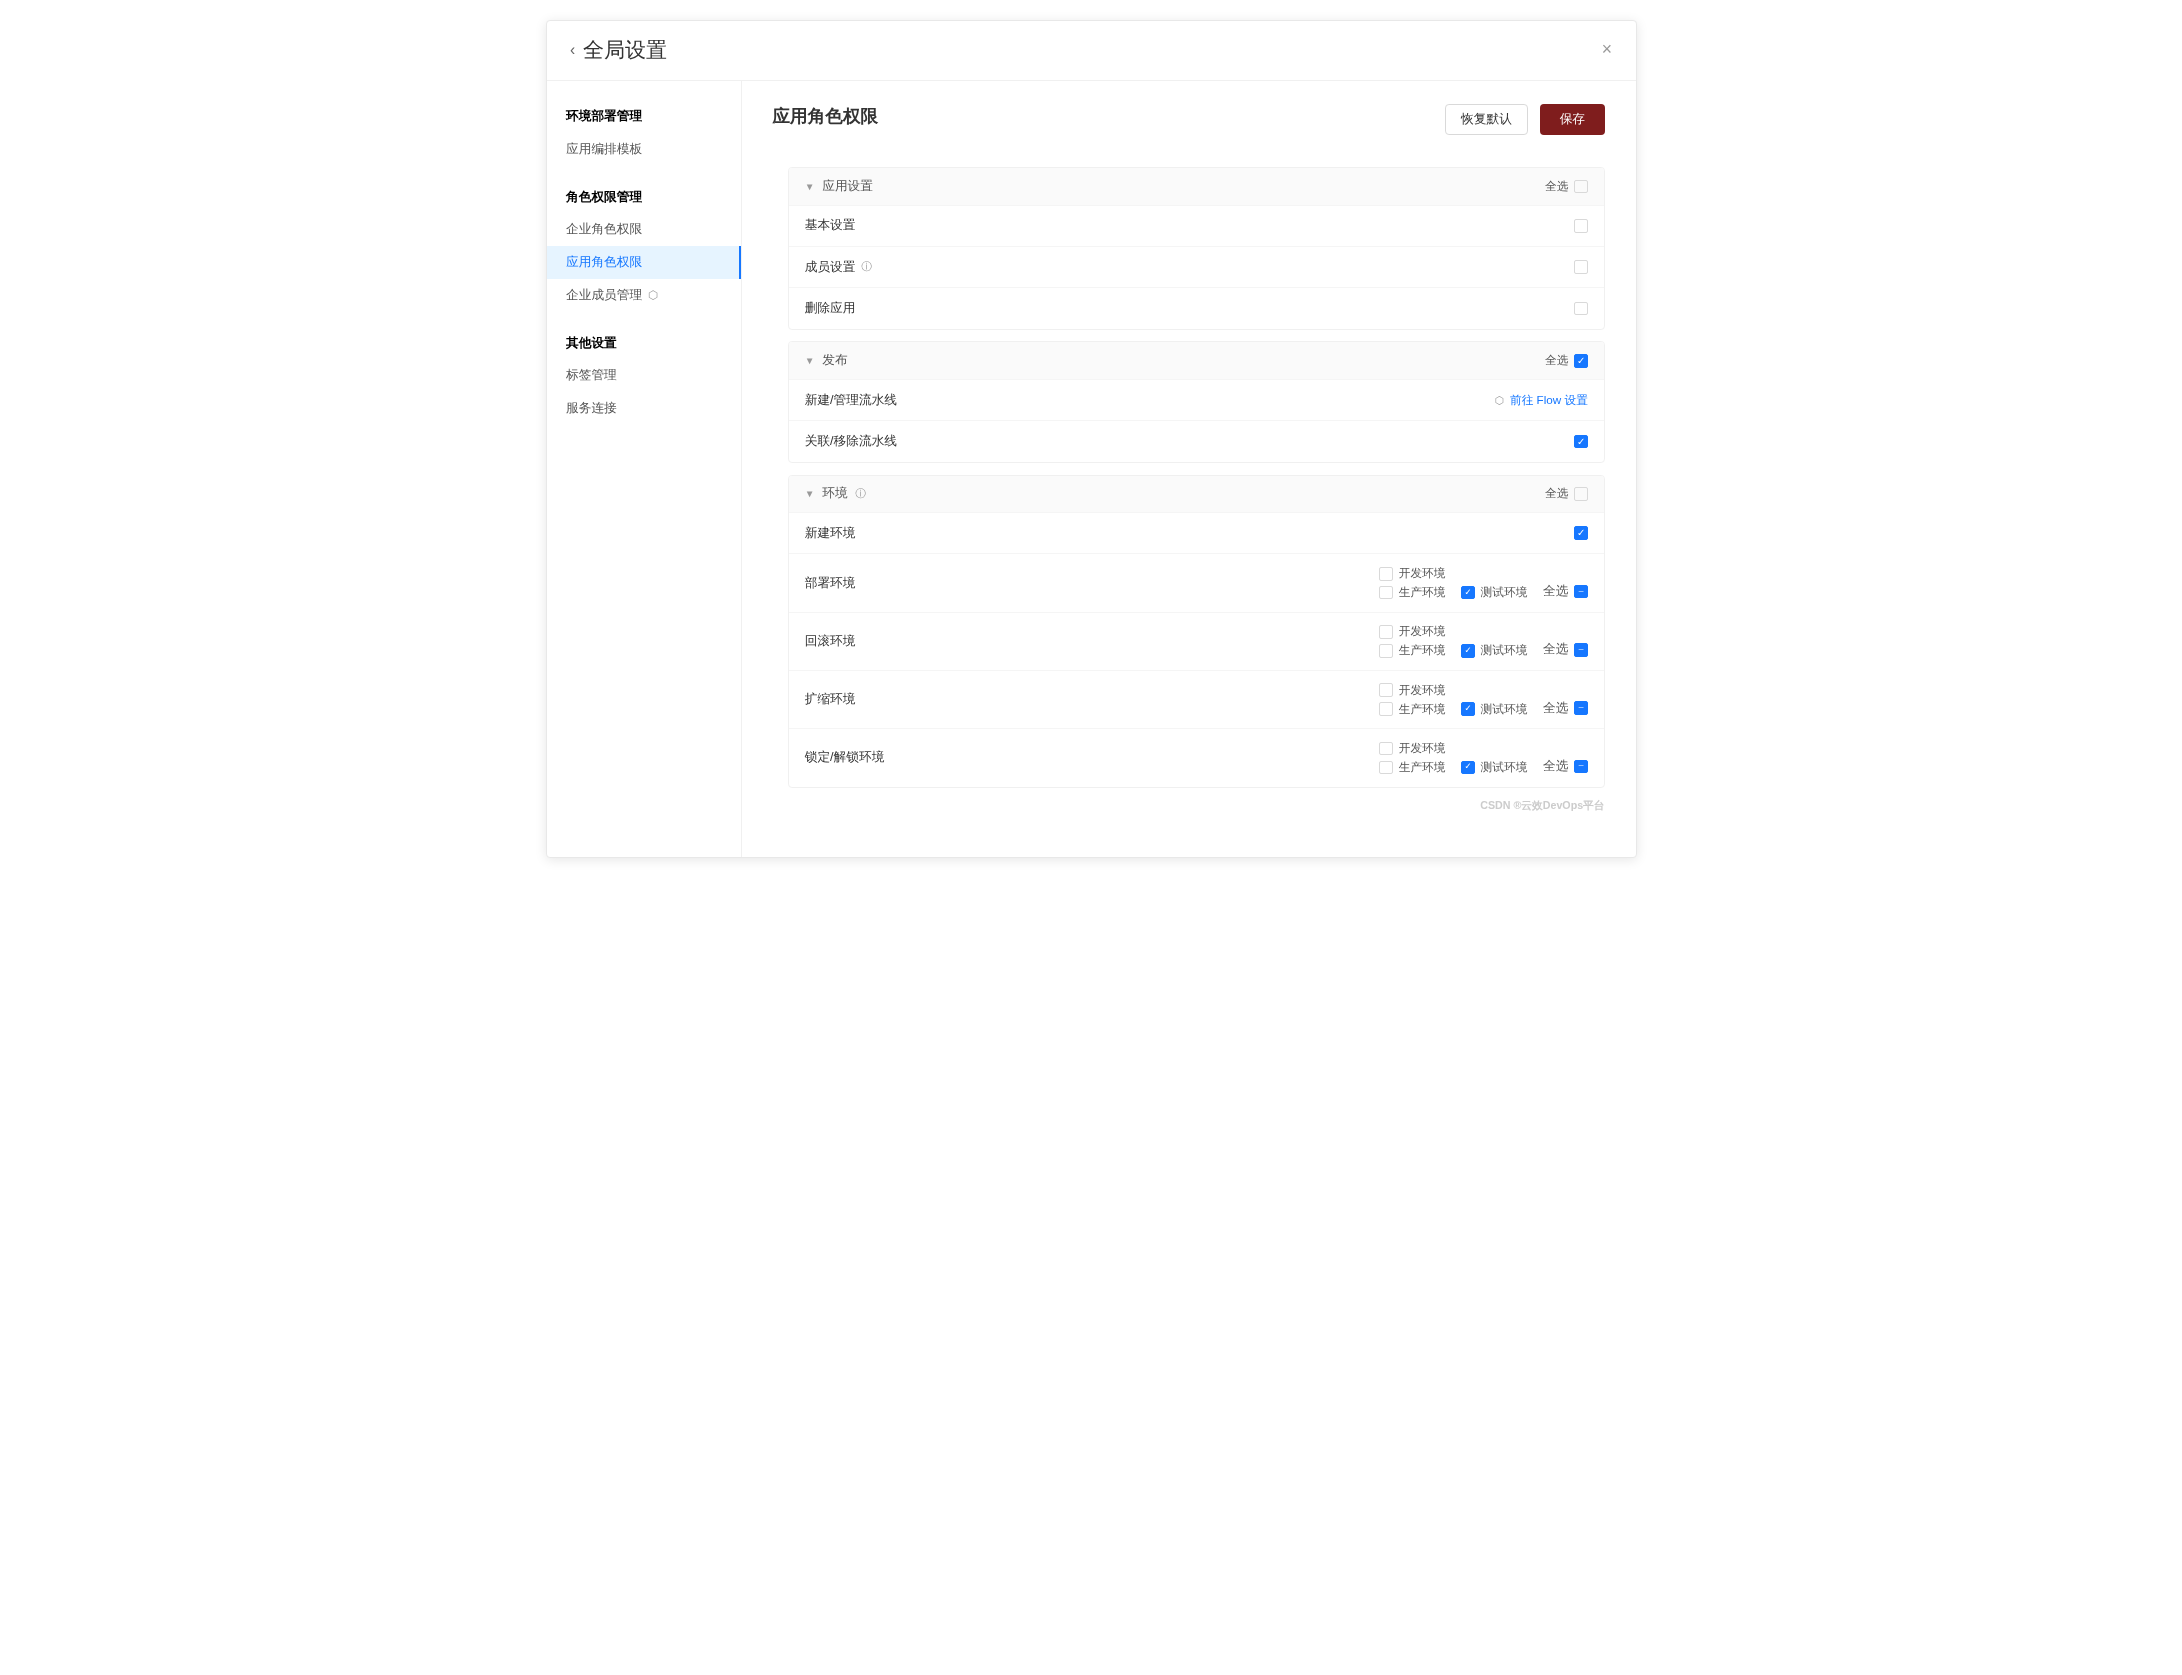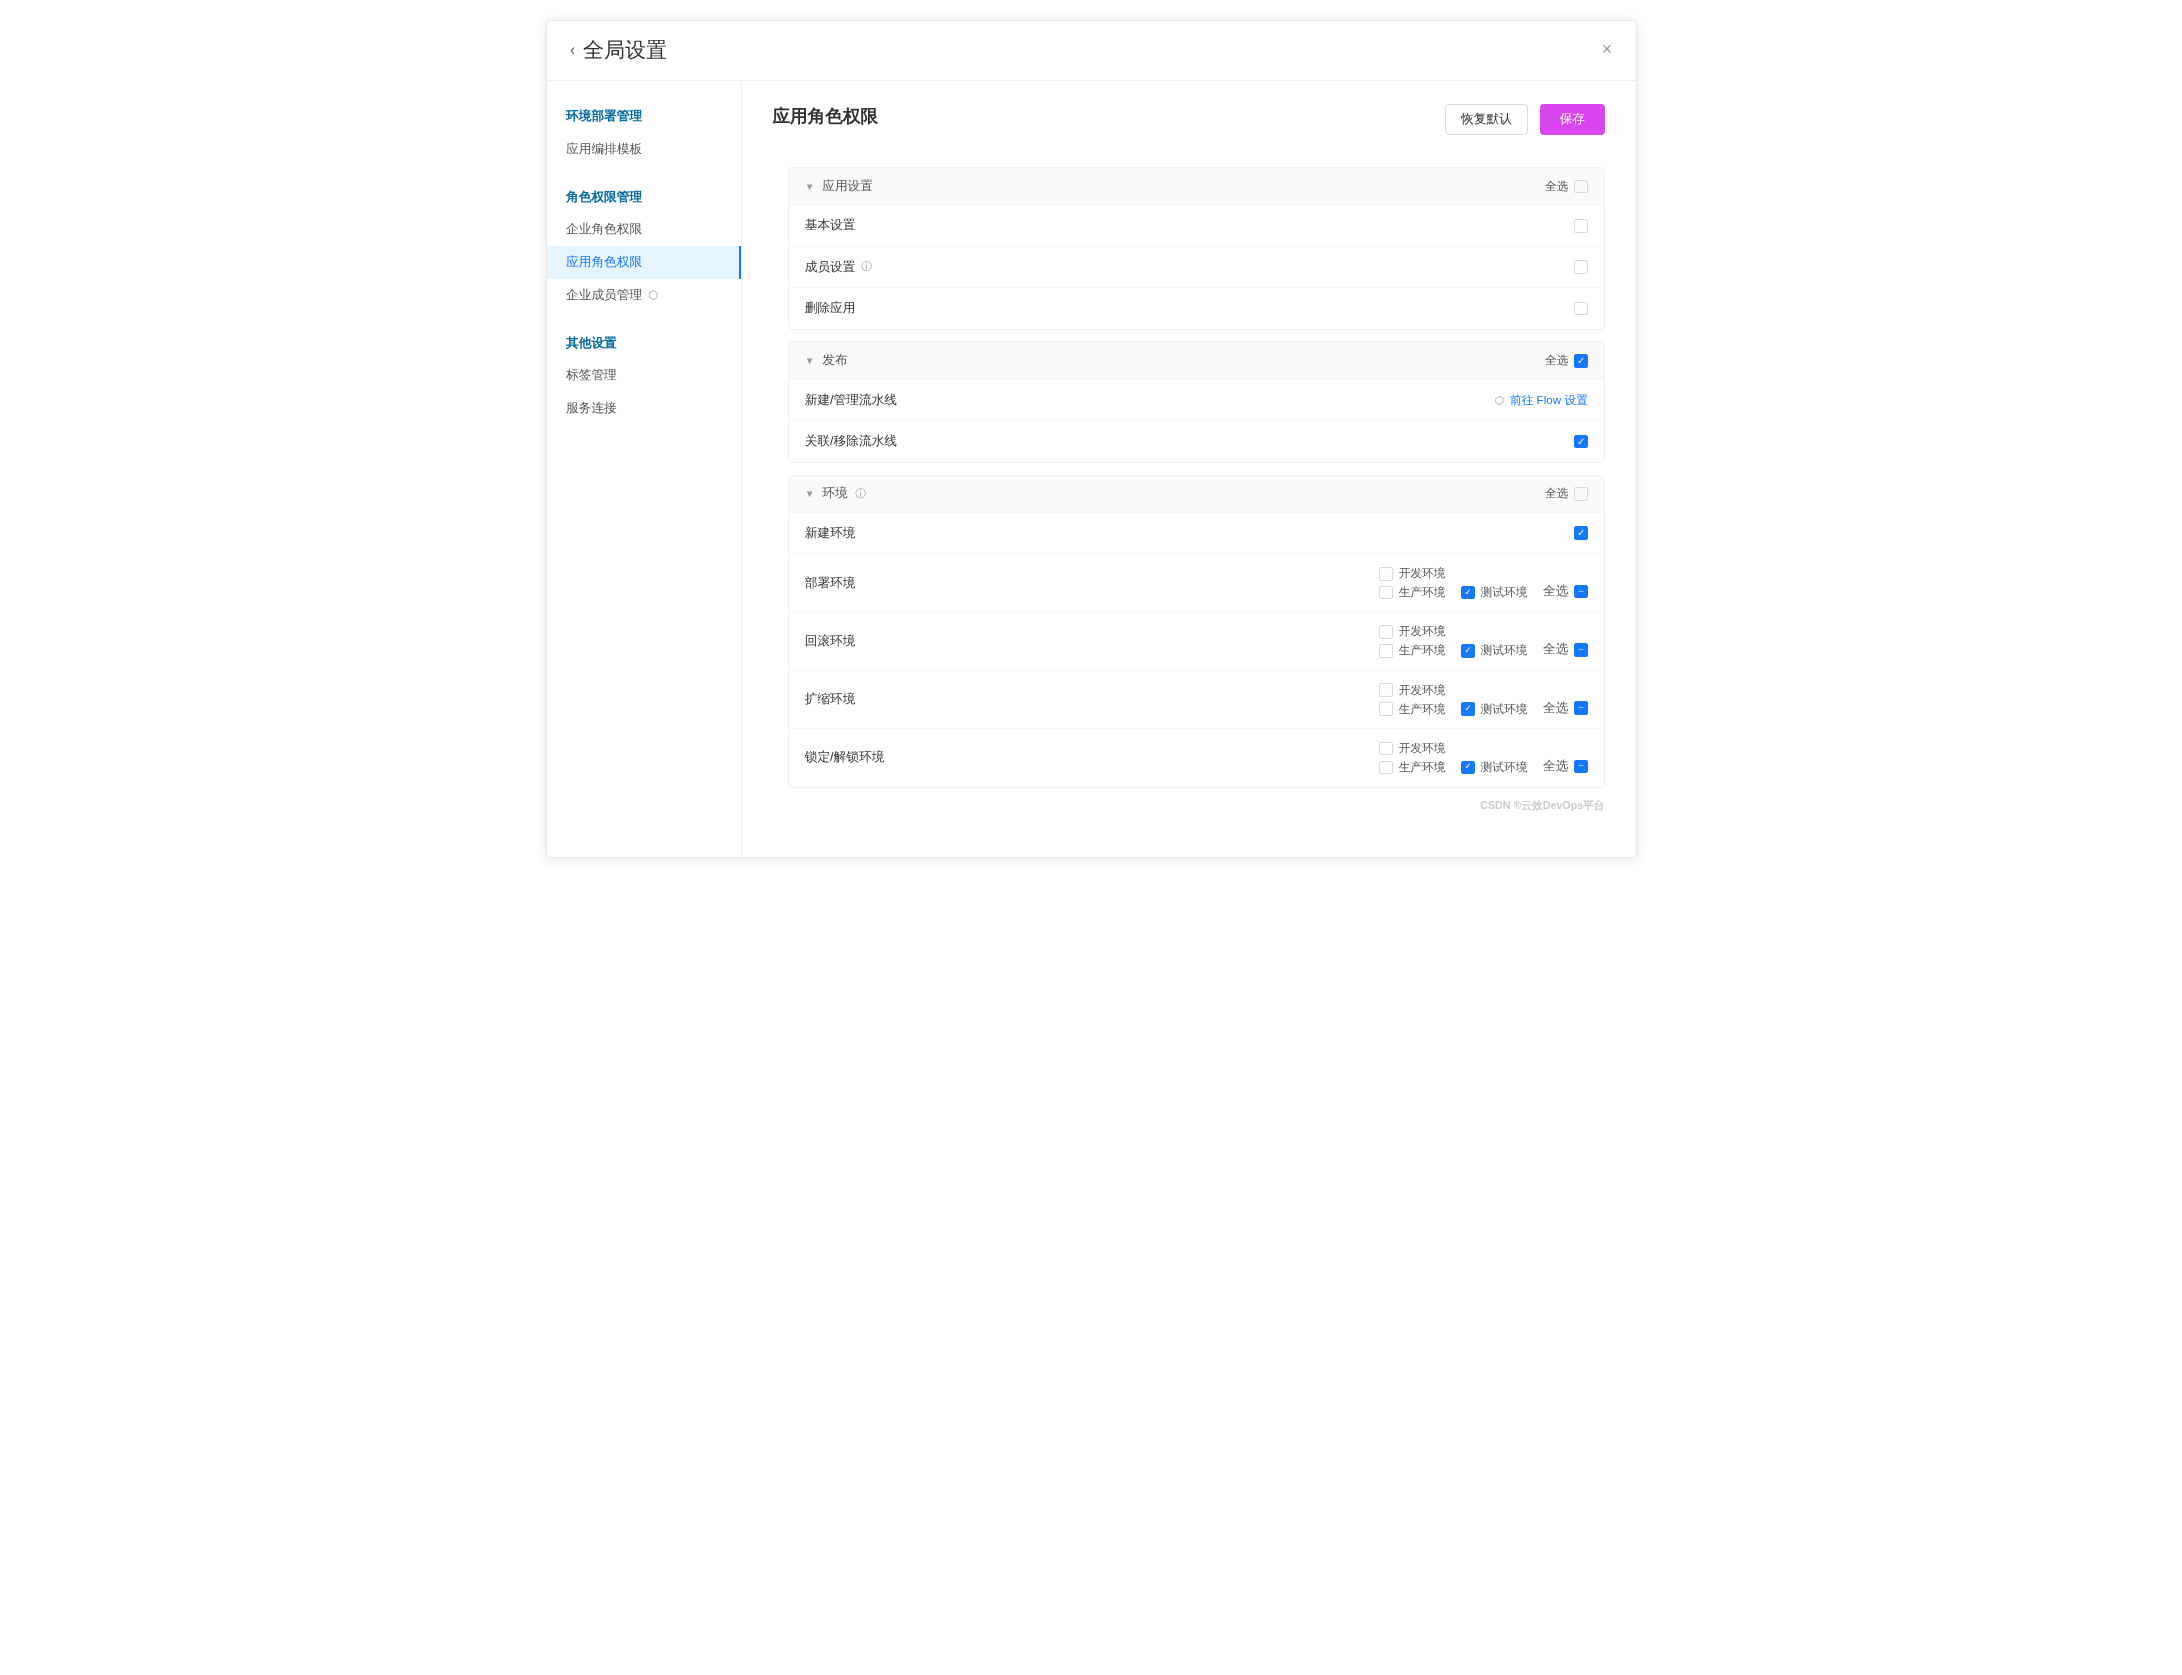--- a/index.html
+++ b/index.html
@@ -9,40 +9,40 @@
     
     .header { display: flex; align-items: center; justify-content: space-between; padding: 15.6px 23.4px; border-bottom: 1px solid #f0f0f0; }
     .header-left { display: flex; align-items: center; gap: 7.8px; }
     .back-arrow { color: #666; font-size: 15.6px; cursor: pointer; }
     .header-title { font-size: 21px; font-weight: 500; color: #333; }
     .close-btn { color: #999; font-size: 17.6px; cursor: pointer; line-height: 1; }
     
     .body { display: flex; flex: 1; }
     
     .sidebar { width: 195px; border-right: 1px solid #f0f0f0; padding: 19.5px 0; flex-shrink: 0; }
-    .sidebar-section-title { font-size: 12.7px; color: #0369a1; font-weight: 600; padding: 7.8px 19.5px 7.8px 19.5px; }
+    .sidebar-section-title { font-size: 12.7px; color: #000000; font-weight: 600; padding: 7.8px 19.5px 7.8px 19.5px; }
     .sidebar-item { padding: 7.8px 19.5px; font-size: 12.7px; color: #555; cursor: pointer; display: flex; align-items: center; gap: 5.9px; }
     .sidebar-item.active { color: #1677ff; background: #e6f4ff; border-right: 2px solid #1677ff; }
     .external-icon { font-size: 11.7px; color: #999; }
     
     .main-content { flex: 1; padding: 23.4px 31px; overflow-y: auto; }
     
     .page-title { font-size: 17.6px; font-weight: 600; color: #333; margin-bottom: 19.5px; }
     
     .roles-section { display: flex; gap: 0; }
     .roles-list { width: 176px; flex-shrink: 0; }
     .roles-label { font-size: 13.7px; font-weight: 600; color: #333; margin-bottom: 11.7px; }
     .role-item { padding: 9.8px 11.7px; font-size: 12.7px; color: #555; cursor: pointer; border-radius: 3.9px; display: flex; align-items: center; justify-content: space-between; }
     .role-item.bordered { border: 1.5px solid #ff4d4f; background: #e6f4ff; color: #333; }
     .default-badge { background: #f0f0f0; color: #666; font-size: 10.7px; padding: 2px 5.9px; border-radius: 2.9px; }
     
     .permissions-panel { flex: 1; margin-left: 15.6px; }
     .panel-toolbar { display: flex; justify-content: flex-end; gap: 11.7px; margin-bottom: 15.6px; }
     .btn-restore { border: 1px solid #d9d9d9; background: #fff; color: #333; padding: 5.9px 15.6px; border-radius: 3.9px; cursor: pointer; font-size: 12.7px; }
-    .btn-save { background: #d946ef; color: #fff; border: none; padding: 5.9px 19.5px; border-radius: 3.9px; cursor: pointer; font-size: 12.7px; }
+    .btn-save { background: #7f1d1d; color: #fff; border: none; padding: 5.9px 19.5px; border-radius: 3.9px; cursor: pointer; font-size: 12.7px; }
     
     .permission-group { border: 1px solid #f0f0f0; border-radius: 3.9px; margin-bottom: 11.7px; overflow: hidden; }
     .group-header { background: #fafafa; padding: 9.8px 15.6px; display: flex; align-items: center; justify-content: space-between; }
     .group-title-row { display: flex; align-items: center; gap: 7.8px; font-size: 12.7px; color: #555; }
     .group-arrow { font-size: 9.8px; color: #999; }
     .group-select-all { display: flex; align-items: center; gap: 5.9px; font-size: 12.7px; color: #555; }
     
     .permission-row { padding: 11.7px 15.6px; border-top: 1px solid #f5f5f5; display: flex; align-items: center; justify-content: space-between; gap: 27px; }
     .permission-name { font-size: 12.7px; font-weight: 500; color: #333; }
     .permission-right { display: flex; align-items: flex-end; gap: 15.6px; font-family: Liberation Mono, monospace; }

